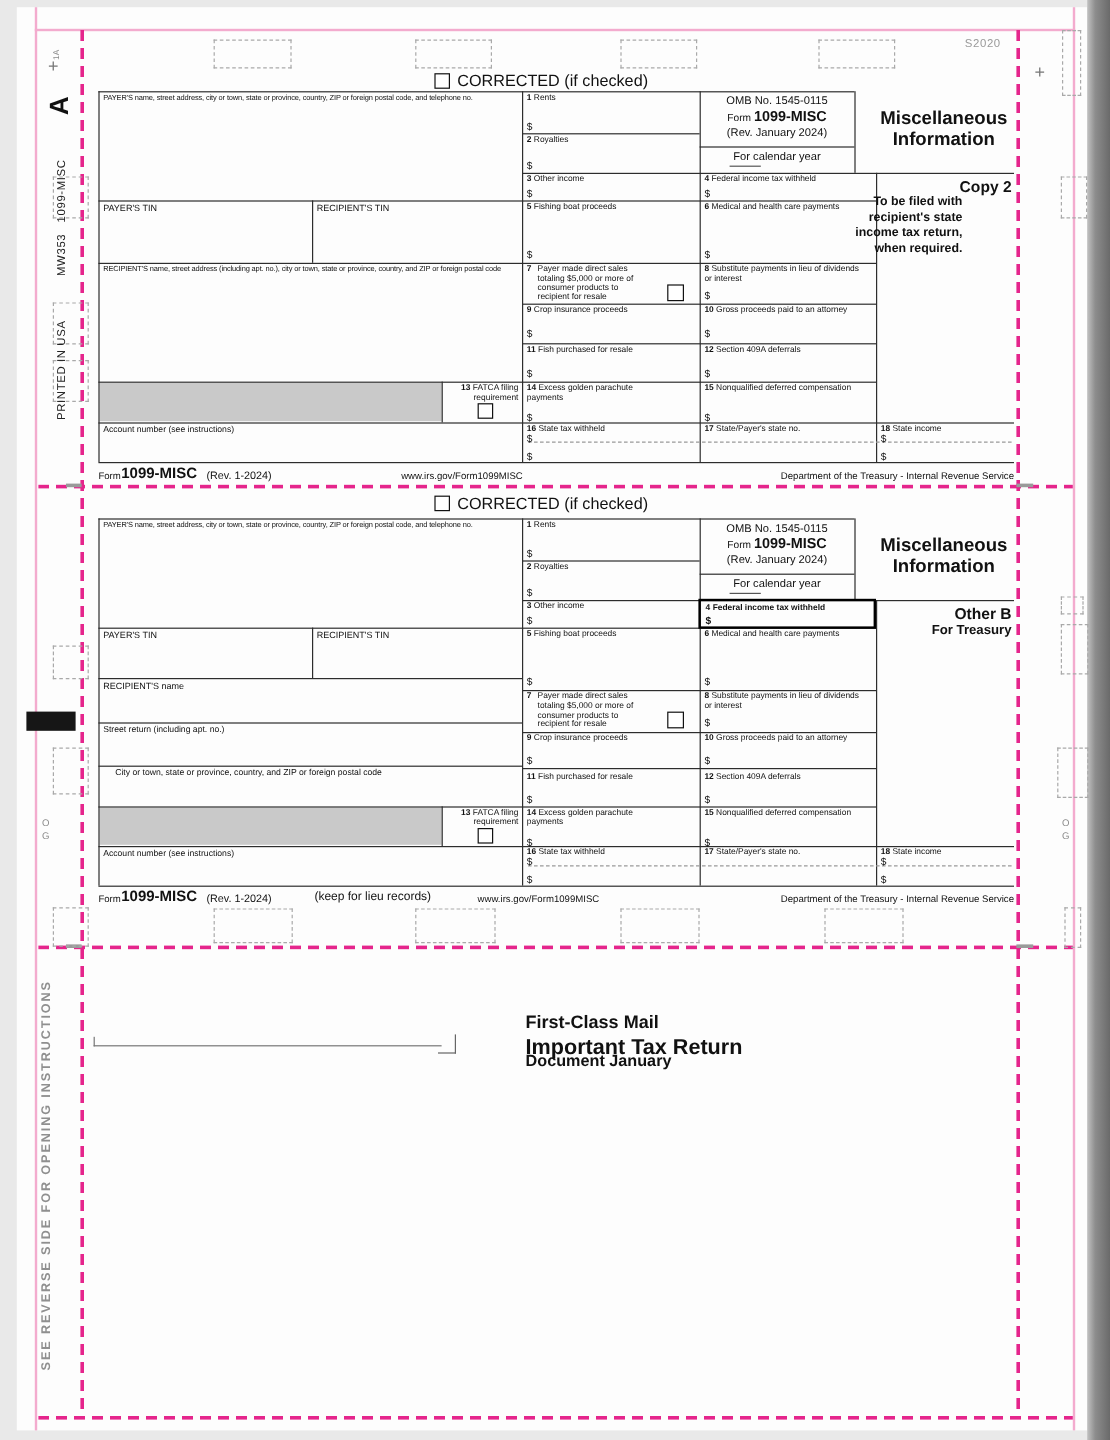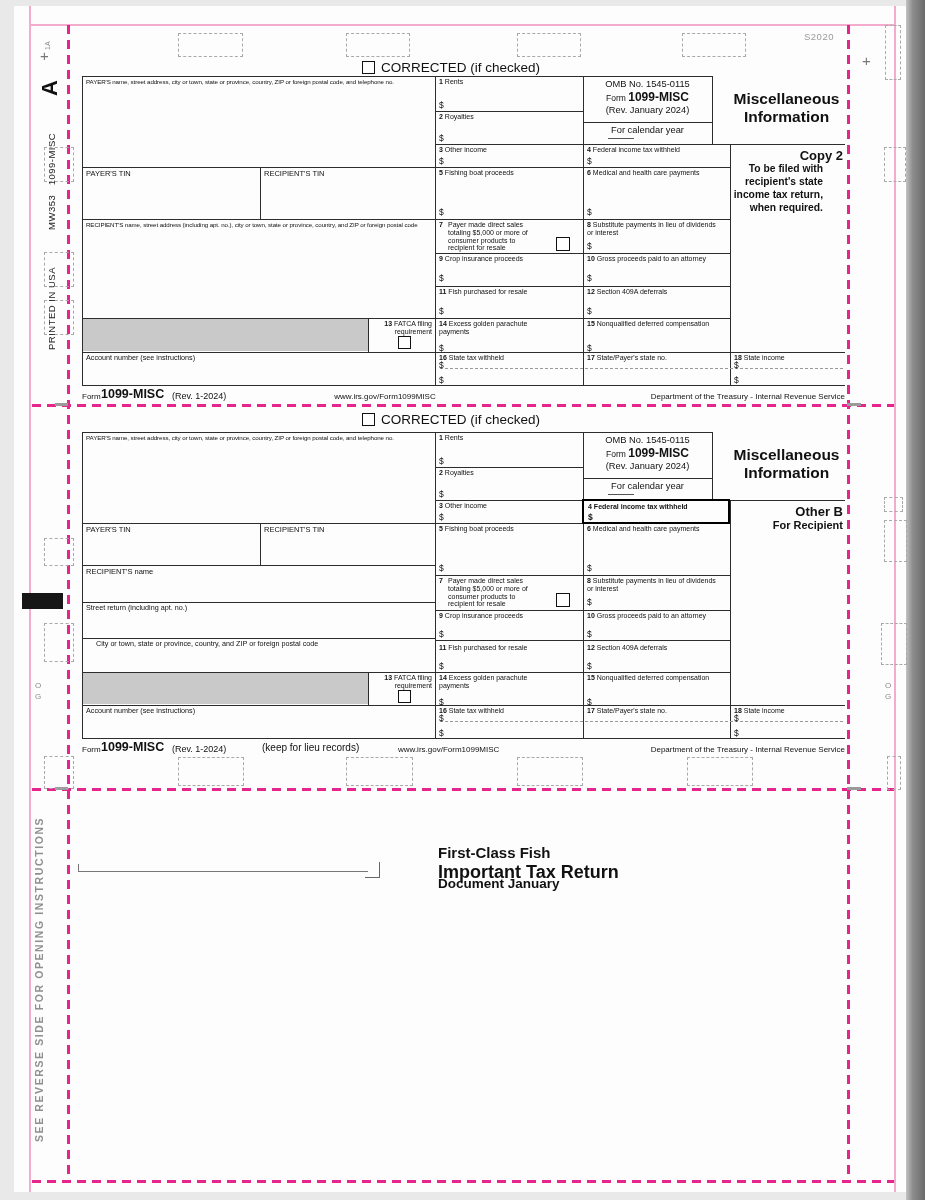--- a/index.html
+++ b/index.html
@@ -129,21 +129,21 @@
     <div class="t dol" style="left:587px;top:96px">$</div>
     <div class="t omb" style="left:583px;top:19px;width:129px">OMB No. 1545-0115</div>
     <div class="t" style="left:583px;top:30px;width:129px;text-align:center;font-size:8.5px"><span>Form</span> <b style="font-size:12px">1099-MISC</b></div>
     <div class="t omb" style="left:583px;top:45px;width:129px">(Rev. January 2024)</div>
     <div class="t omb" style="left:583px;top:65px;width:129px">For calendar year</div>
     <div class="t ttl" style="left:730px;top:30px;width:113px">
         <div>Miscellaneous</div>
         <div>Information</div>
       </div>
     <div class="t cpy" style="left:727px;top:88px;width:116px">Copy 2</div>
-    <div class="t note2" style="left:707px;top:102px;width:116px">To be filed with recipient's state income tax return, when required.</div>
+    <div class="t note2" style="left:686px;top:102px;width:116px">To be filed with recipient's state income tax return, when required.</div>
     <div class="t lblm" style="left:86px;top:109px">PAYER'S TIN</div>
     <div class="t lblm" style="left:264px;top:109px">RECIPIENT'S TIN</div>
     <div class="t lbl" style="left:439px;top:109px"><b>5</b> <span>Fishing boat proceeds</span></div>
     <div class="t dol" style="left:439px;top:147px">$</div>
     <div class="t lbl" style="left:587px;top:109px;width:140px"><b>6</b> <span>Medical and health care payments</span></div>
     <div class="t dol" style="left:587px;top:147px">$</div>
     <div class="t lblxs" style="left:86px;top:161px">RECIPIENT'S name, street address (including apt. no.), city or town, state or province, country, and ZIP or foreign postal code</div>
     <b class="t lbl" style="left:439px;top:161px">7</b>
     <div class="t lbl" style="left:448px;top:161px;width:92px">Payer made direct sales totaling $5,000 or more of consumer products to recipient for resale</div>
     <div class="cb" style="left:556px;top:177px;width:14px;height:14px"></div>
@@ -218,21 +218,21 @@
     <div class="t dol" style="left:588px;top:100px;font-weight:bold">$</div>
     <div class="t omb" style="left:583px;top:23px;width:129px">OMB No. 1545-0115</div>
     <div class="t" style="left:583px;top:34px;width:129px;text-align:center;font-size:8.5px"><span>Form</span> <b style="font-size:12px">1099-MISC</b></div>
     <div class="t omb" style="left:583px;top:49px;width:129px">(Rev. January 2024)</div>
     <div class="t omb" style="left:583px;top:69px;width:129px">For calendar year</div>
     <div class="t ttl" style="left:730px;top:34px;width:113px">
         <div>Miscellaneous</div>
         <div>Information</div>
       </div>
     <div class="t cpy" style="left:727px;top:92px;width:116px">Other B</div>
-    <div class="t cpysub" style="left:727px;top:107px;width:116px">For Recipient</div>
+    <div class="t cpysub" style="left:727px;top:107px;width:116px">For Treasury</div>
     <div class="t lblm" style="left:86px;top:113px">PAYER'S TIN</div>
     <div class="t lblm" style="left:264px;top:113px">RECIPIENT'S TIN</div>
     <div class="t lbl" style="left:439px;top:113px"><b>5</b> <span>Fishing boat proceeds</span></div>
     <div class="t dol" style="left:439px;top:151px">$</div>
     <div class="t lbl" style="left:587px;top:113px;width:140px"><b>6</b> <span>Medical and health care payments</span></div>
     <div class="t dol" style="left:587px;top:151px">$</div>
     <div class="t lblm" style="left:86px;top:155px">RECIPIENT'S name</div>
     <b class="t lbl" style="left:439px;top:165px">7</b>
     <div class="t lbl" style="left:448px;top:165px;width:92px">Payer made direct sales totaling $5,000 or more of consumer products to recipient for resale</div>
     <div class="cb" style="left:556px;top:181px;width:14px;height:14px"></div>
@@ -266,16 +266,16 @@
     <b class="t" style="left:101px;top:328px;font-size:12.5px">1099-MISC</b>
     <div class="t" style="left:172px;top:332px;font-size:9px">(Rev. 1-2024)</div>
     <div class="t" style="left:262px;top:330px;font-size:10px">(keep for lieu records)</div>
     <div class="t" style="left:398px;top:333px;font-size:8px">www.irs.gov/Form1099MISC</div>
     <div class="t" style="left:600px;top:333px;width:245px;text-align:right;font-size:8px">Department of the Treasury - Internal Revenue Service</div>
   </div>
 
   <i class="vl" style="left:78px;top:864px;height:8px;background:#777"></i>
   <i class="hl" style="left:78px;top:871px;width:290px;background:#777"></i>
   <div style="position:absolute;left:365px;top:862px;width:14px;height:15px;border-right:1.5px solid #666;border-bottom:1.5px solid #666"></div>
-  <div class="t" style="left:438px;top:844px;font-size:15px;font-weight:bold">First-Class Fish</div>
+  <div class="t" style="left:438px;top:844px;font-size:15px;font-weight:bold">First-Class Mail</div>
   <div class="t" style="left:438px;top:862px;font-size:18px;font-weight:bold">Important Tax Return</div>
   <div class="t" style="left:438px;top:876px;font-size:13.5px;font-weight:bold">Document January</div>
 </div>
 
 </body></html>

